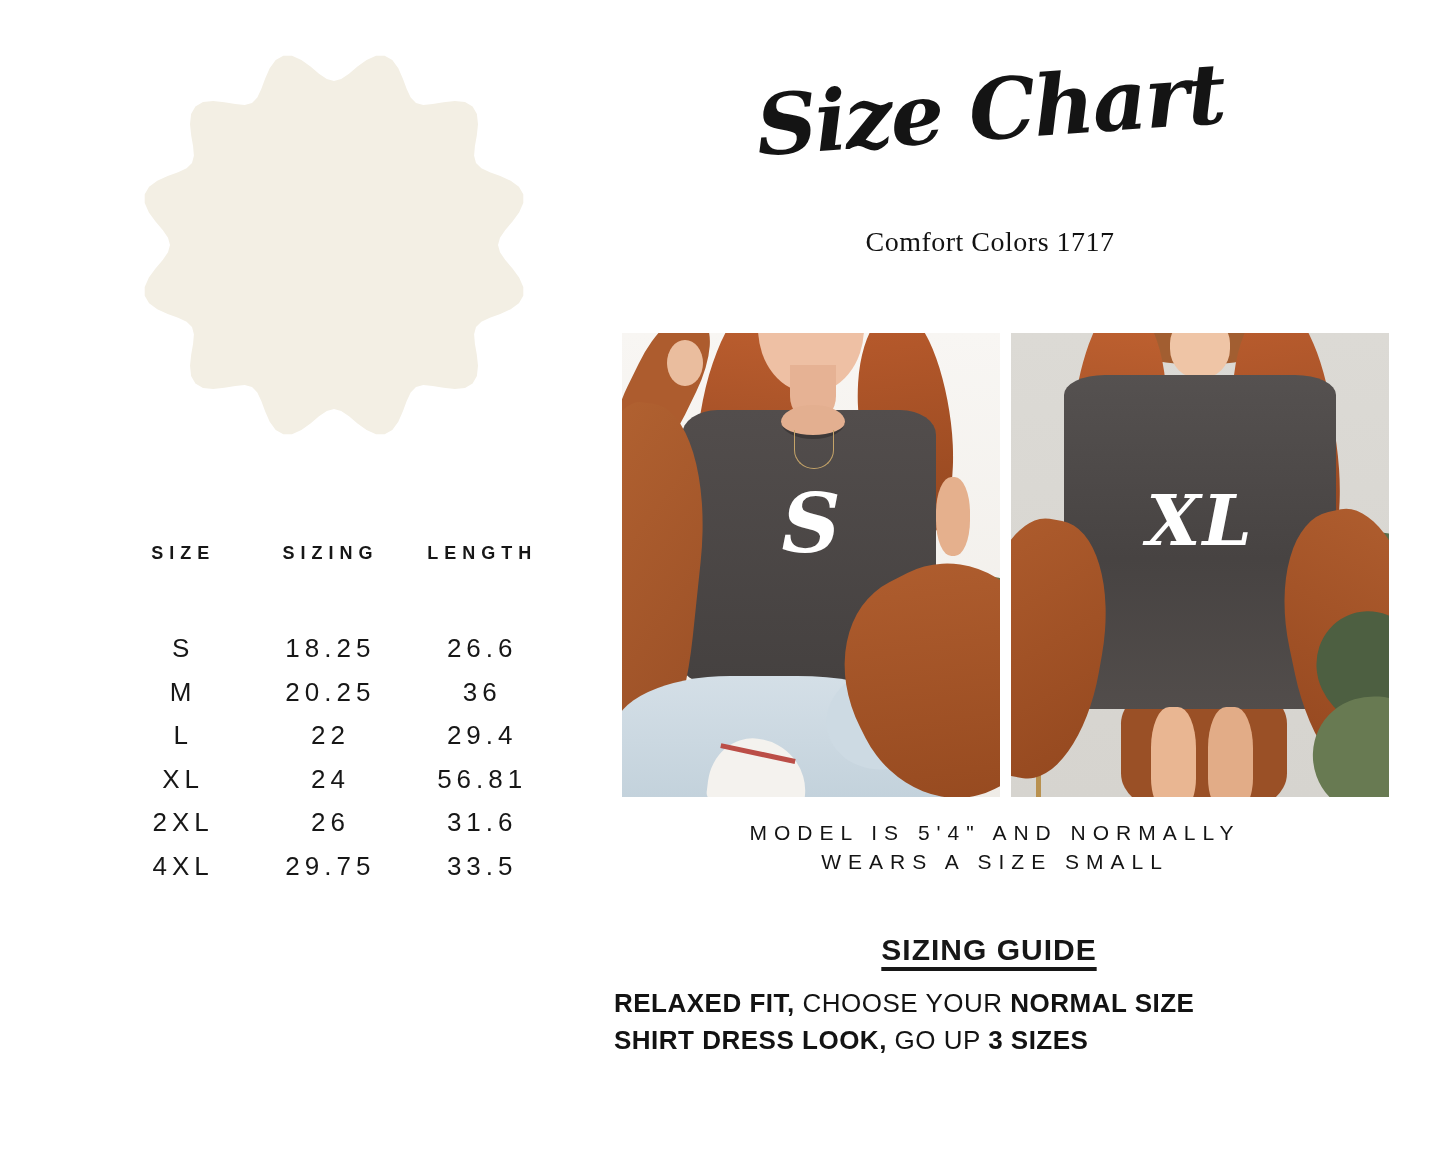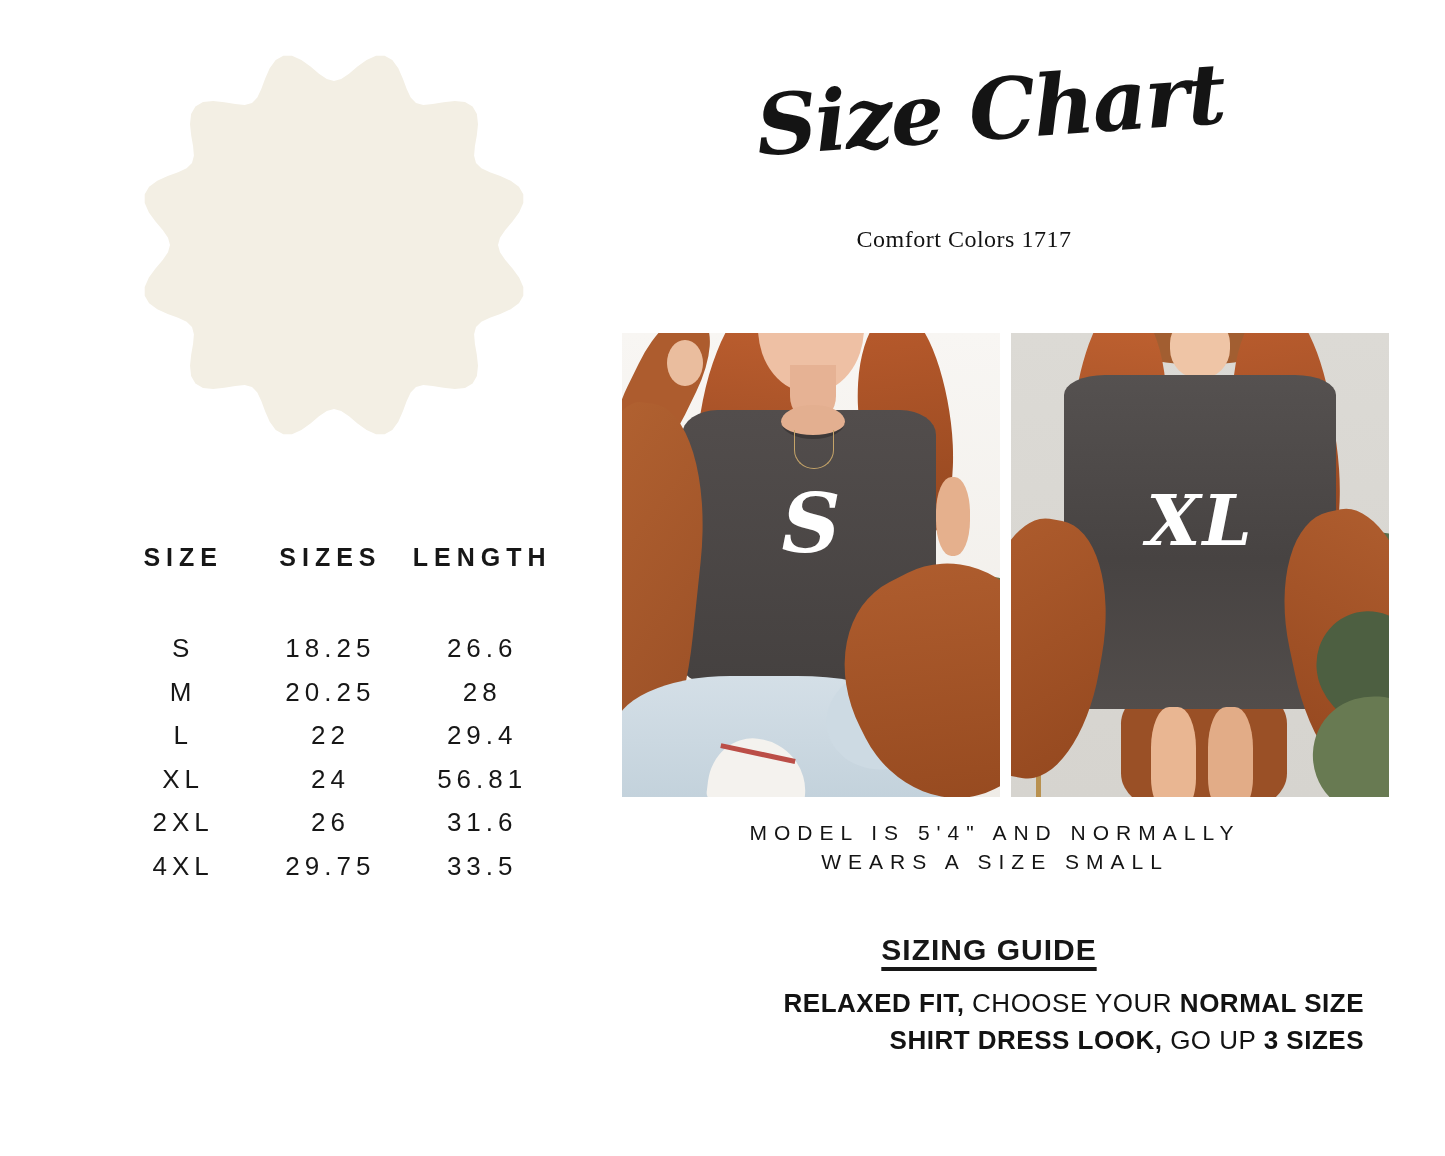--- a/index.html
+++ b/index.html
@@ -6,26 +6,26 @@
   .canvas{position:relative;width:1445px;height:1156px;background:#ffffff;overflow:hidden;
           font-family:"Liberation Sans",sans-serif;color:#171717;}
 
   
   .flower{position:absolute;left:134px;top:45px;width:400px;height:400px;}
 
   
   .title{position:absolute;left:600px;top:60px;width:780px;text-align:center;
          font-family:"DejaVu Serif",serif;font-style:italic;font-size:84px;font-weight:600;
          letter-spacing:-2px;transform:rotate(-4deg);color:#141414;}
-  .subtitle{position:absolute;left:584px;top:226px;width:760px;text-align:center;
-            font-family:"Liberation Serif",serif;font-size:24px;letter-spacing:0.5px;color:#121212;}
+  .subtitle{position:absolute;left:610px;top:226px;width:760px;text-align:center;
+            font-family:"Liberation Serif",serif;font-size:28px;letter-spacing:0.5px;color:#121212;}
 
   
   .size-table{position:absolute;left:105px;top:543px;width:460px;}
-  .thead{display:flex;font-weight:700;font-size:25px;letter-spacing:6px;}
+  .thead{display:flex;font-weight:700;font-size:18px;letter-spacing:6px;}
   .thead .th{text-align:center;}
   .th.c1,.td.c1{width:34%;}
   .th.c2,.td.c2{width:30%;}
   .th.c3,.td.c3{width:36%;}
   .tbody{position:absolute;left:105px;top:627px;width:460px;font-size:26px;letter-spacing:5px;}
   .tr{display:flex;height:43.5px;align-items:center;}
   .td{text-align:center;}
   .footnote{position:absolute;left:105px;top:990px;width:460px;text-align:center;
             font-weight:700;font-size:22px;letter-spacing:3px;}
 
@@ -80,54 +80,54 @@
   .p2-plant-r3{right:-12%;top:78%;width:32%;height:26%;background:#687a52;border-radius:55% 45% 50% 50%/50%;transform:rotate(25deg);z-index:6;}
 
   
   .model-note{position:absolute;left:600px;top:818px;width:790px;text-align:center;
               font-size:21px;letter-spacing:7px;line-height:29px;color:#141414;}
 
   
   .guide-heading{position:absolute;left:639px;top:933px;width:700px;text-align:center;
                  font-weight:700;font-size:30px;letter-spacing:1px;
                  text-decoration:underline;text-decoration-thickness:3.5px;text-underline-offset:7px;}
-  .guide-lines{position:absolute;left:614px;top:985px;width:750px;text-align:right;
+  .guide-lines{position:absolute;left:614px;top:985px;width:750px;text-align:left;
                font-size:26px;line-height:37px;letter-spacing:0.5px;color:#131313;}
   .g-bold{font-weight:700;}
   .g-reg{font-weight:400;}
 </style>
 </head>
 <body>
 
 <div class="canvas">
 
   <svg class="flower" viewBox="0 0 400 400">
     <path id="flower-path" fill="#F3EFE4" d="M364.0,200.0L366.0,207.2L371.3,215.0L378.5,223.5L385.1,232.6L389.3,242.0L389.3,250.7L384.9,258.3L376.7,264.3L366.3,268.9L355.9,272.7L347.4,276.7L342.0,282.0L340.1,289.3L340.9,298.7L342.8,309.6L344.0,320.8L342.9,331.0L338.6,338.6L331.0,342.9L320.8,344.0L309.6,342.8L298.7,340.9L289.3,340.1L282.0,342.0L276.7,347.4L272.7,355.9L268.9,366.3L264.3,376.7L258.3,384.9L250.7,389.3L242.0,389.3L232.6,385.1L223.5,378.5L215.0,371.3L207.2,366.0L200.0,364.0L192.8,366.0L185.0,371.3L176.5,378.5L167.4,385.1L158.0,389.3L149.3,389.3L141.7,384.9L135.7,376.7L131.1,366.3L127.3,355.9L123.3,347.4L118.0,342.0L110.7,340.1L101.3,340.9L90.4,342.8L79.2,344.0L69.0,342.9L61.4,338.6L57.1,331.0L56.0,320.8L57.2,309.6L59.1,298.7L59.9,289.3L58.0,282.0L52.6,276.7L44.1,272.7L33.7,268.9L23.3,264.3L15.1,258.3L10.7,250.7L10.7,242.0L14.9,232.6L21.5,223.5L28.7,215.0L34.0,207.2L36.0,200.0L34.0,192.8L28.7,185.0L21.5,176.5L14.9,167.4L10.7,158.0L10.7,149.3L15.1,141.7L23.3,135.7L33.7,131.1L44.1,127.3L52.6,123.3L58.0,118.0L59.9,110.7L59.1,101.3L57.2,90.4L56.0,79.2L57.1,69.0L61.4,61.4L69.0,57.1L79.2,56.0L90.4,57.2L101.3,59.1L110.7,59.9L118.0,58.0L123.3,52.6L127.3,44.1L131.1,33.7L135.7,23.3L141.7,15.1L149.3,10.7L158.0,10.7L167.4,14.9L176.5,21.5L185.0,28.7L192.8,34.0L200.0,36.0L207.2,34.0L215.0,28.7L223.5,21.5L232.6,14.9L242.0,10.7L250.7,10.7L258.3,15.1L264.3,23.3L268.9,33.7L272.7,44.1L276.7,52.6L282.0,58.0L289.3,59.9L298.7,59.1L309.6,57.2L320.8,56.0L331.0,57.1L338.6,61.4L342.9,69.0L344.0,79.2L342.8,90.4L340.9,101.3L340.1,110.7L342.0,118.0L347.4,123.3L355.9,127.3L366.3,131.1L376.7,135.7L384.9,141.7L389.3,149.3L389.3,158.0L385.1,167.4L378.5,176.5L371.3,185.0L366.0,192.8L364.0,200.0Z"></path>
   </svg>
 
   <div class="title">Size Chart</div>
   <div class="subtitle">Comfort Colors 1717</div>
 
   <div class="size-table">
     <div class="thead">
       <div class="th c1">SIZE</div>
-      <div class="th c2">SIZES</div>
+      <div class="th c2">SIZING</div>
       <div class="th c3">LENGTH</div>
     </div>
   </div>
   <div class="tbody">
     <div class="tr">
       <div class="td c1">S</div>
       <div class="td c2">18.25</div>
       <div class="td c3">26.6</div>
     </div>
     <div class="tr">
       <div class="td c1">M</div>
       <div class="td c2">20.25</div>
-      <div class="td c3">28</div>
+      <div class="td c3">36</div>
     </div>
     <div class="tr">
       <div class="td c1">L</div>
       <div class="td c2">22</div>
       <div class="td c3">29.4</div>
     </div>
     <div class="tr">
       <div class="td c1">XL</div>
       <div class="td c2">24</div>
       <div class="td c3">56.81</div>

